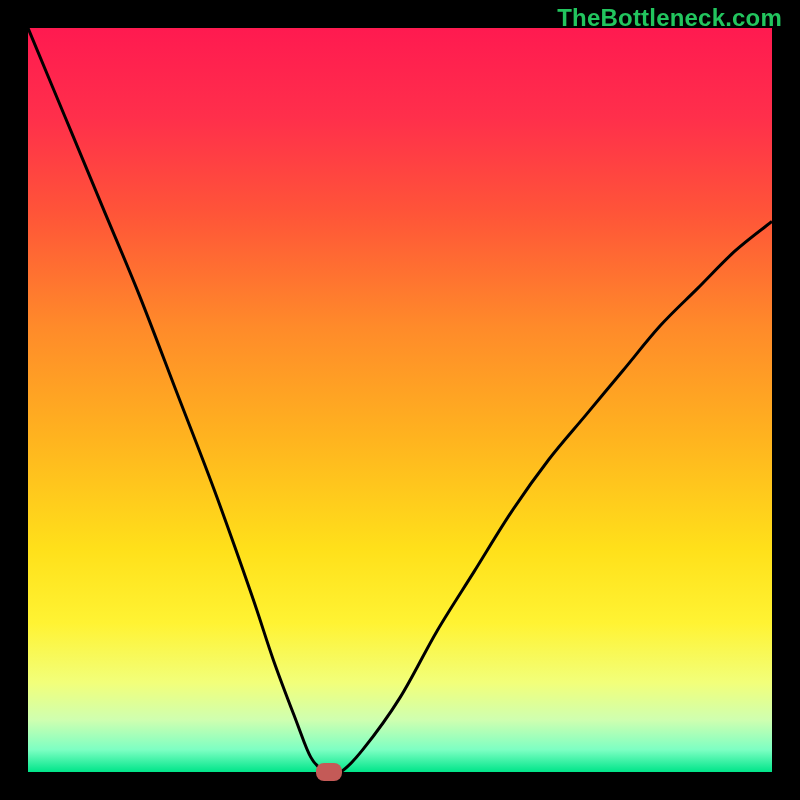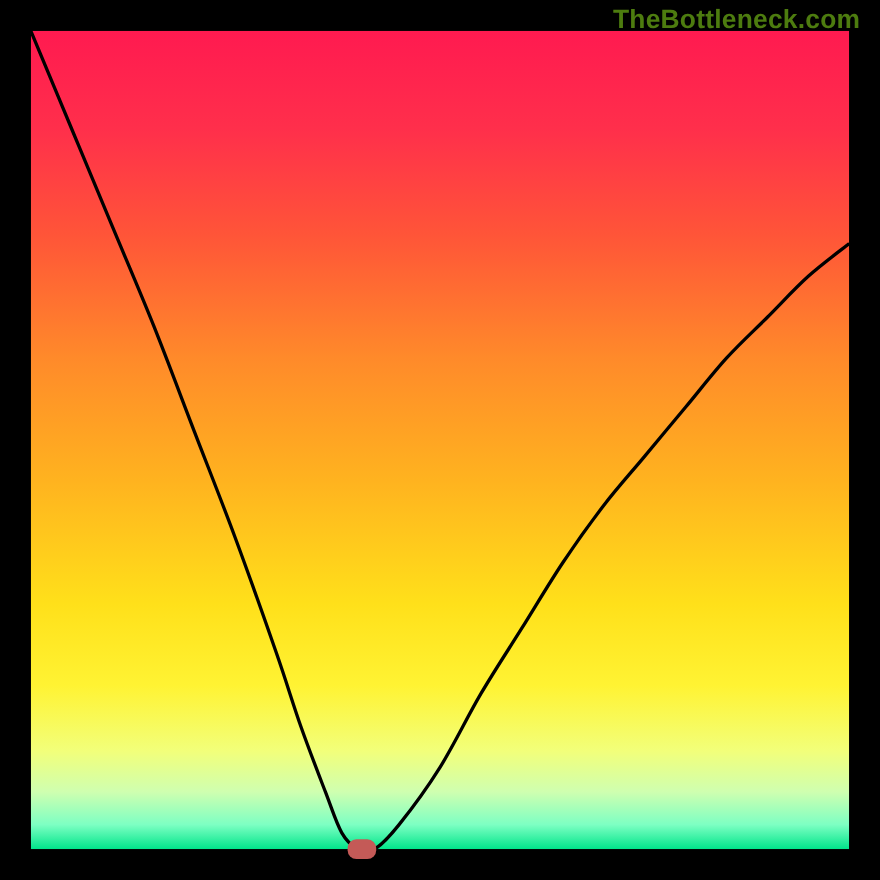--- a/index.html
+++ b/index.html
@@ -16,21 +16,21 @@
     width: 800px;
     height: 800px;
     background: #000;
   }
   .watermark {
     position: absolute;
     top: 4px;
     right: 18px;
     font-size: 24px;
     font-weight: 600;
-    color: #4d7c0f;
+    color: #22c55e;
     letter-spacing: 0.2px;
   }
   .plot-area {
     position: absolute;
     left: 28px;
     top: 28px;
     width: 744px;
     height: 744px;
   }
   .plot-area svg {

